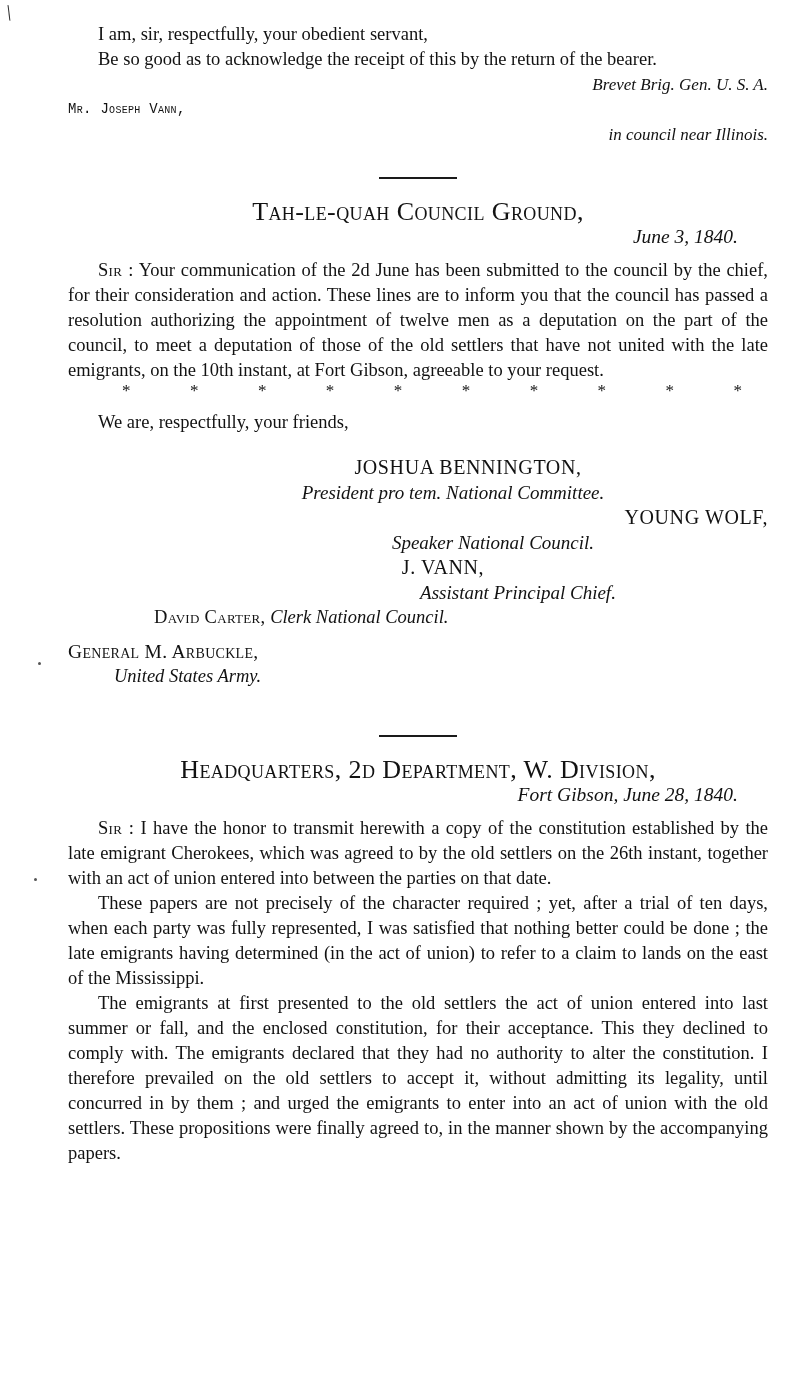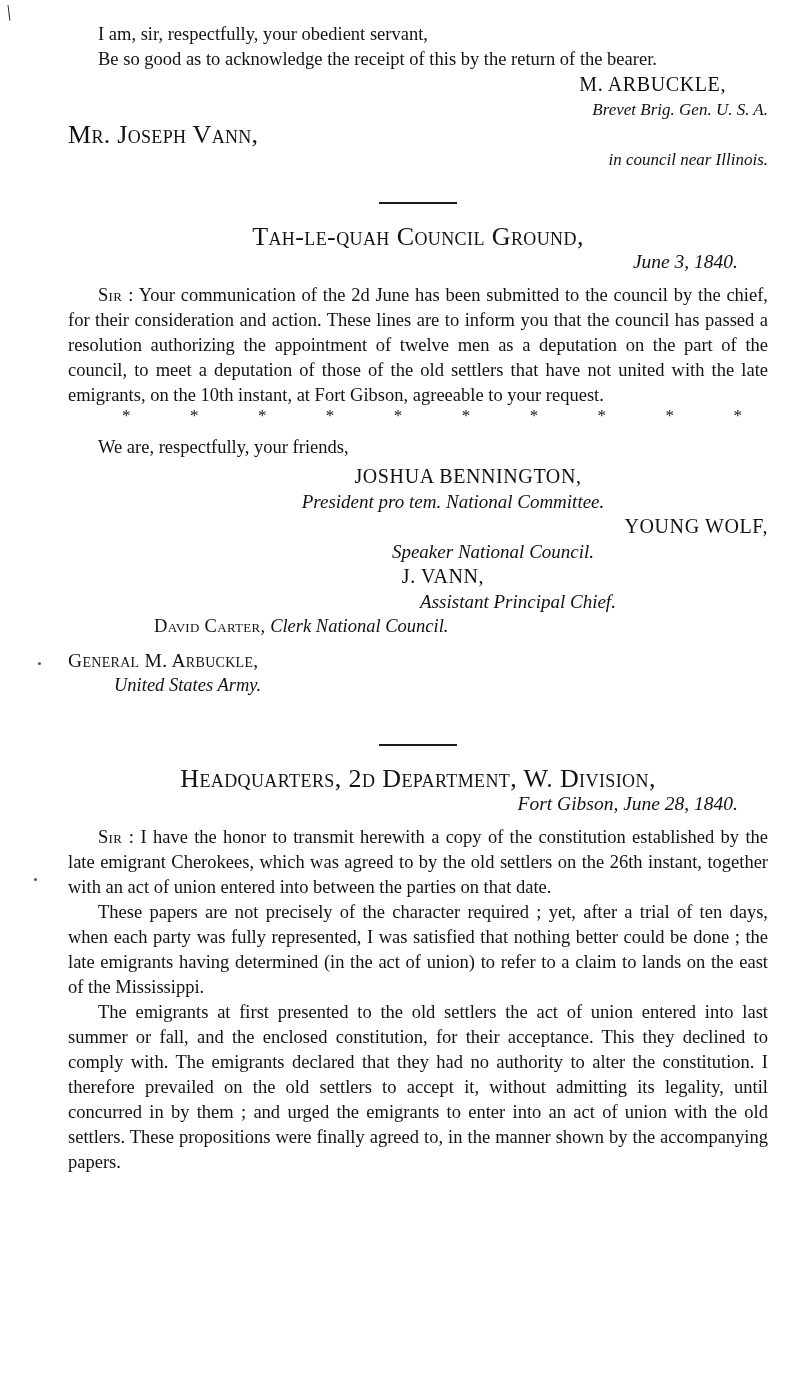--- a/index.html
+++ b/index.html
@@ -128,21 +128,21 @@
   }
   .heading-right {
     text-align: right;
     font-style: italic;
     font-size: 19.5px;
     text-indent: 0;
     padding-right: 30px;
   }
   .gap-sm { height: 9px; }
   .gap-md { height: 16px; }
-  .sigblock { margin-top: 4px; }
+  .sigblock { margin-top: 20px; }
   .stamp-dot {
     position: absolute;
     left: 34px;
     top: 878px;
     width: 3px;
     height: 3px;
     background: #555;
     border-radius: 50%;
   }
   .stamp-dot2 {
@@ -162,23 +162,22 @@
 
   <div class="corner-mark">\</div>
   <div class="stamp-dot"></div>
   <div class="stamp-dot2"></div>
 
   <div class="content">
 
 
     <p class="indent">I am, sir, respectfully, your obedient servant,</p>
     <p class="indent">Be so good as to acknowledge the receipt of this by the return of the bearer.</p>
-    <p class="sig-name" style="text-align:right; padding-right:42px;">M. ARBUCKLE,</p>
     <p class="sig-right ital">Brevet Brig. Gen. U. S. A.</p>
-    <p class="noindent smallcaps" style="font-size:26px;">Mr. Joseph Vann,</p>
+    <p class="noindent smallcaps" style="font-size:14px;font-family:Liberation Mono, monospace;">Mr. Joseph Vann,</p>
     <p class="sig-right ital">in council near Illinois.</p>
 
     <div class="rule-wrap">
       <span class="rule"></span>
     </div>
 
     <p class="heading-c smallcaps">Tah-le-quah Council Ground,</p>
     <p class="heading-right">June 3, 1840.</p>
     <div class="gap-sm"></div>
     <p class="indent"><span class="smallcaps">Sir :</span> <span>Your communication of the 2d June has been submitted to the council by the chief, for their consideration and action.   These lines are to inform you that the council has passed a resolution authorizing the appointment of twelve men as a deputation on the part of the council, to meet a deputation of those of the old settlers that have not united with the late emigrants, on the 10th instant, at Fort Gibson, agreeable to your request.</span></p>

